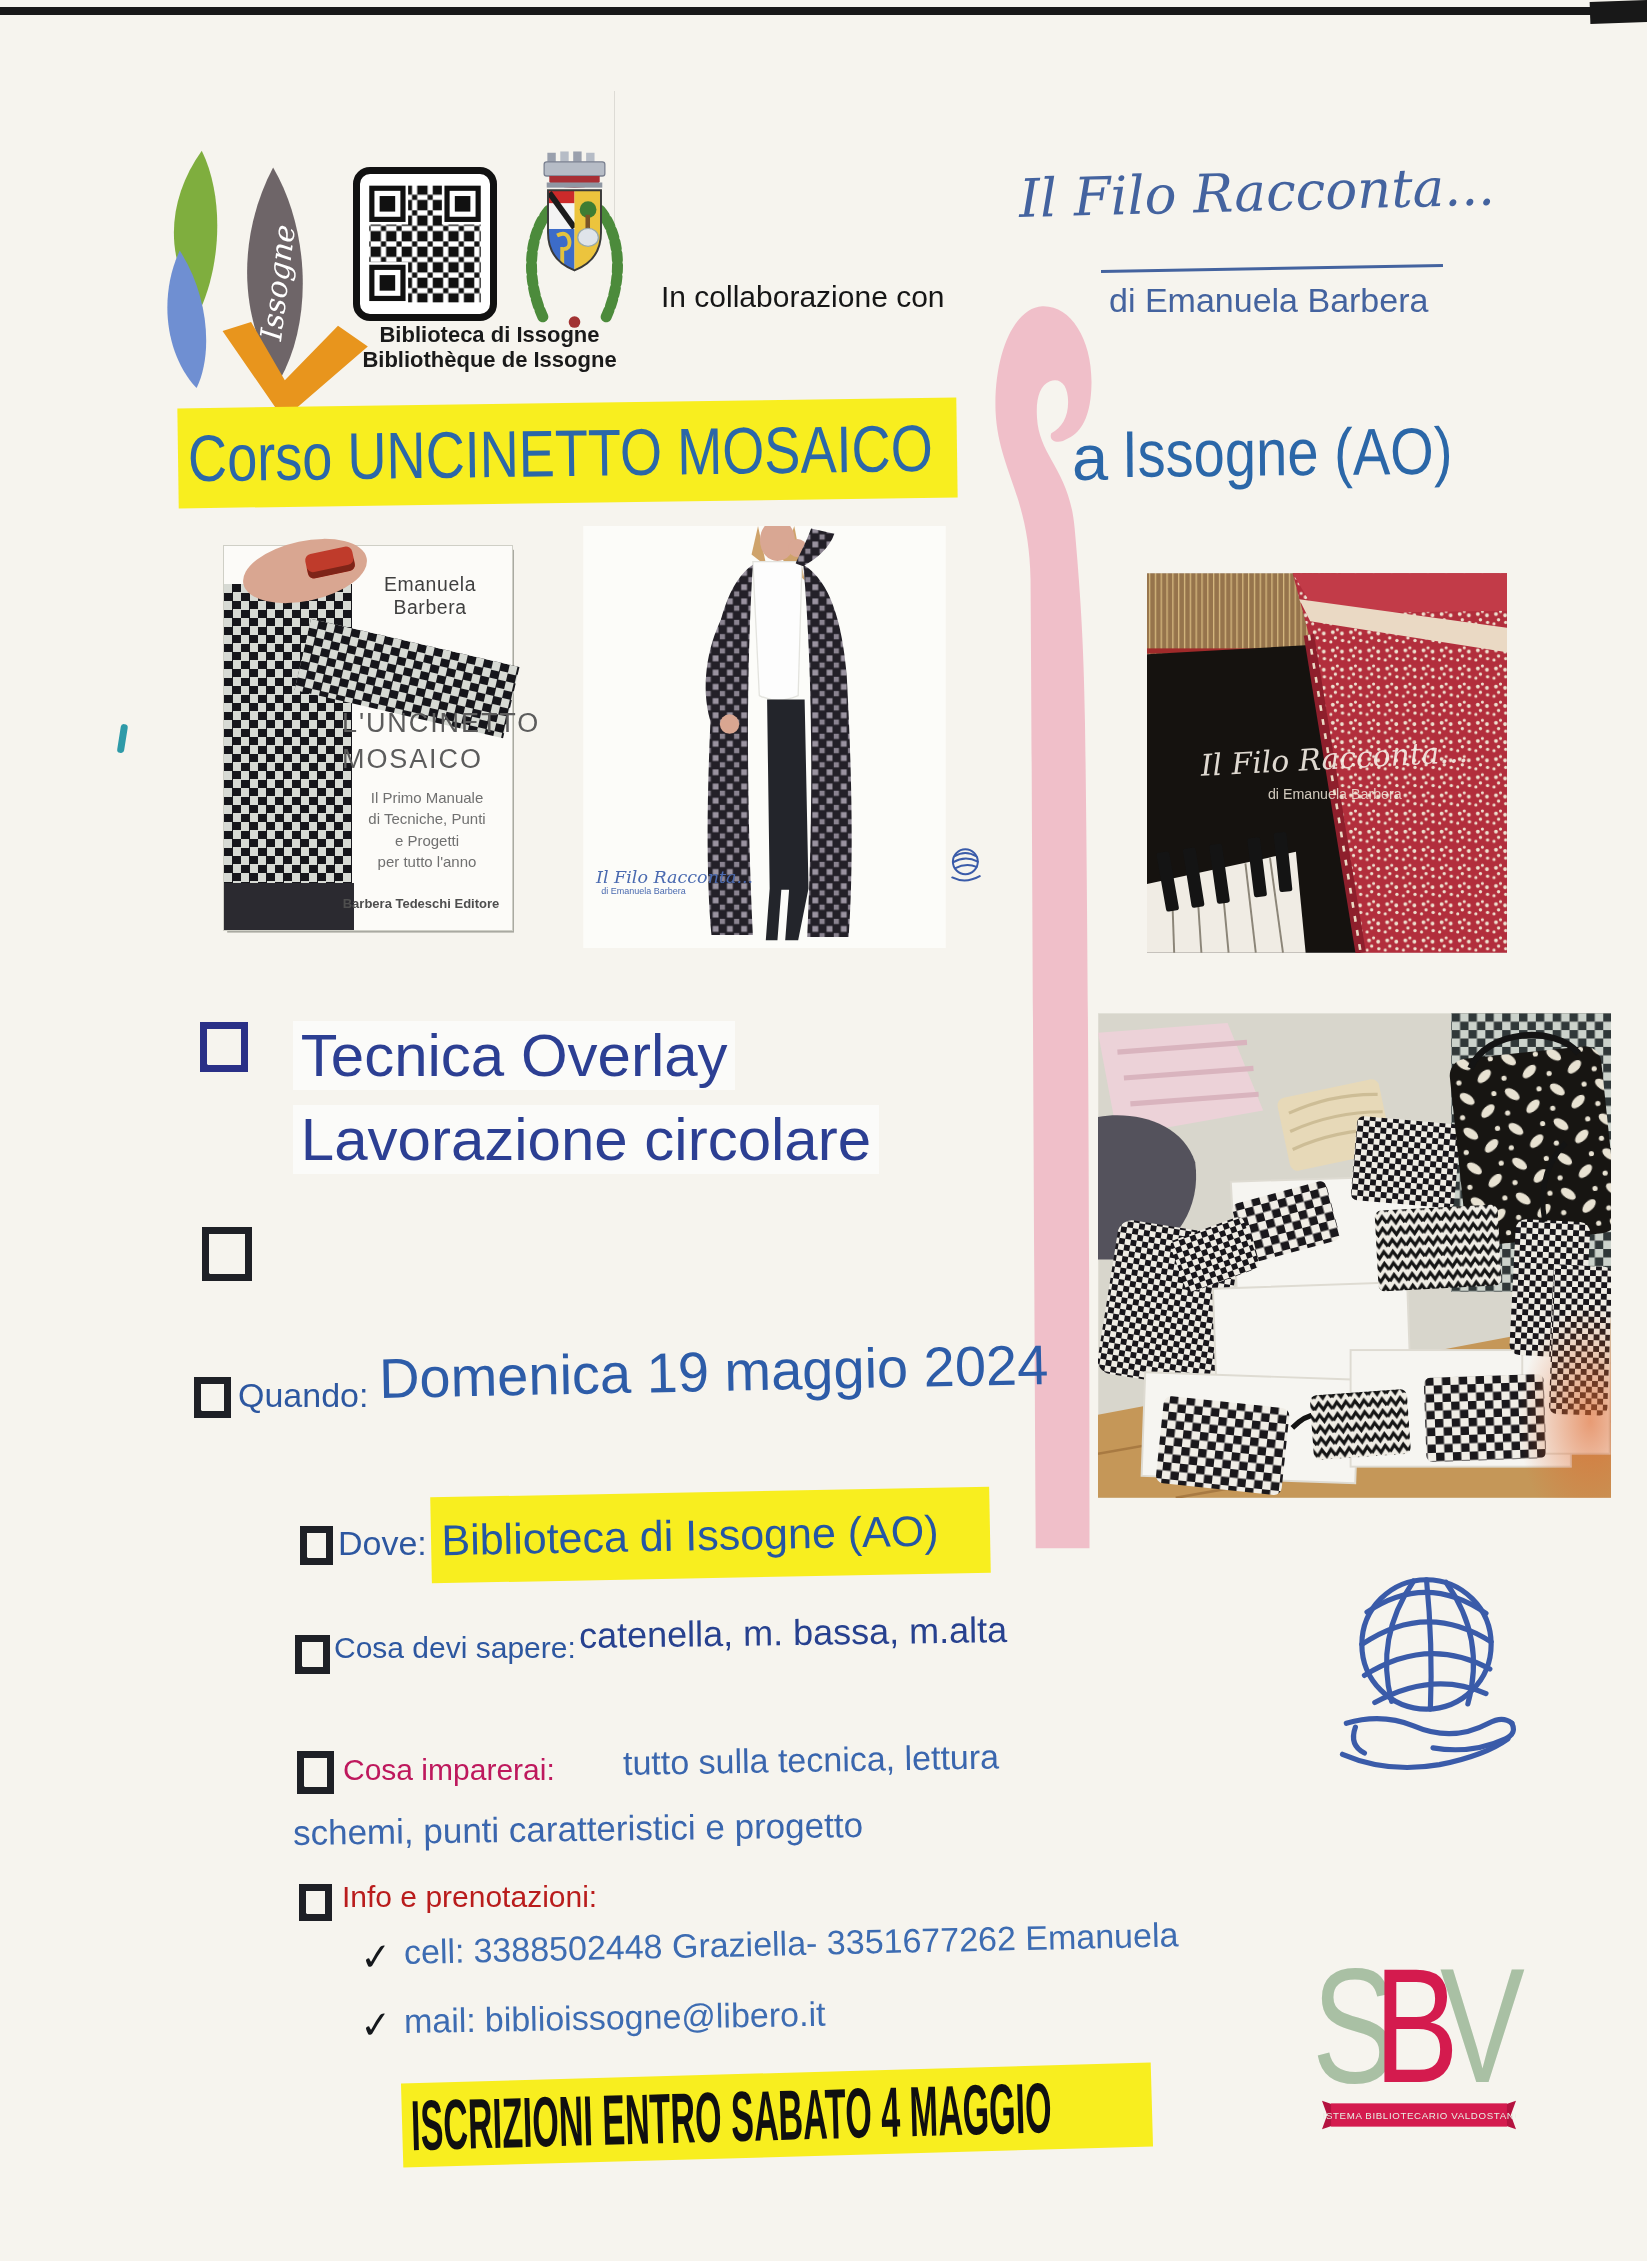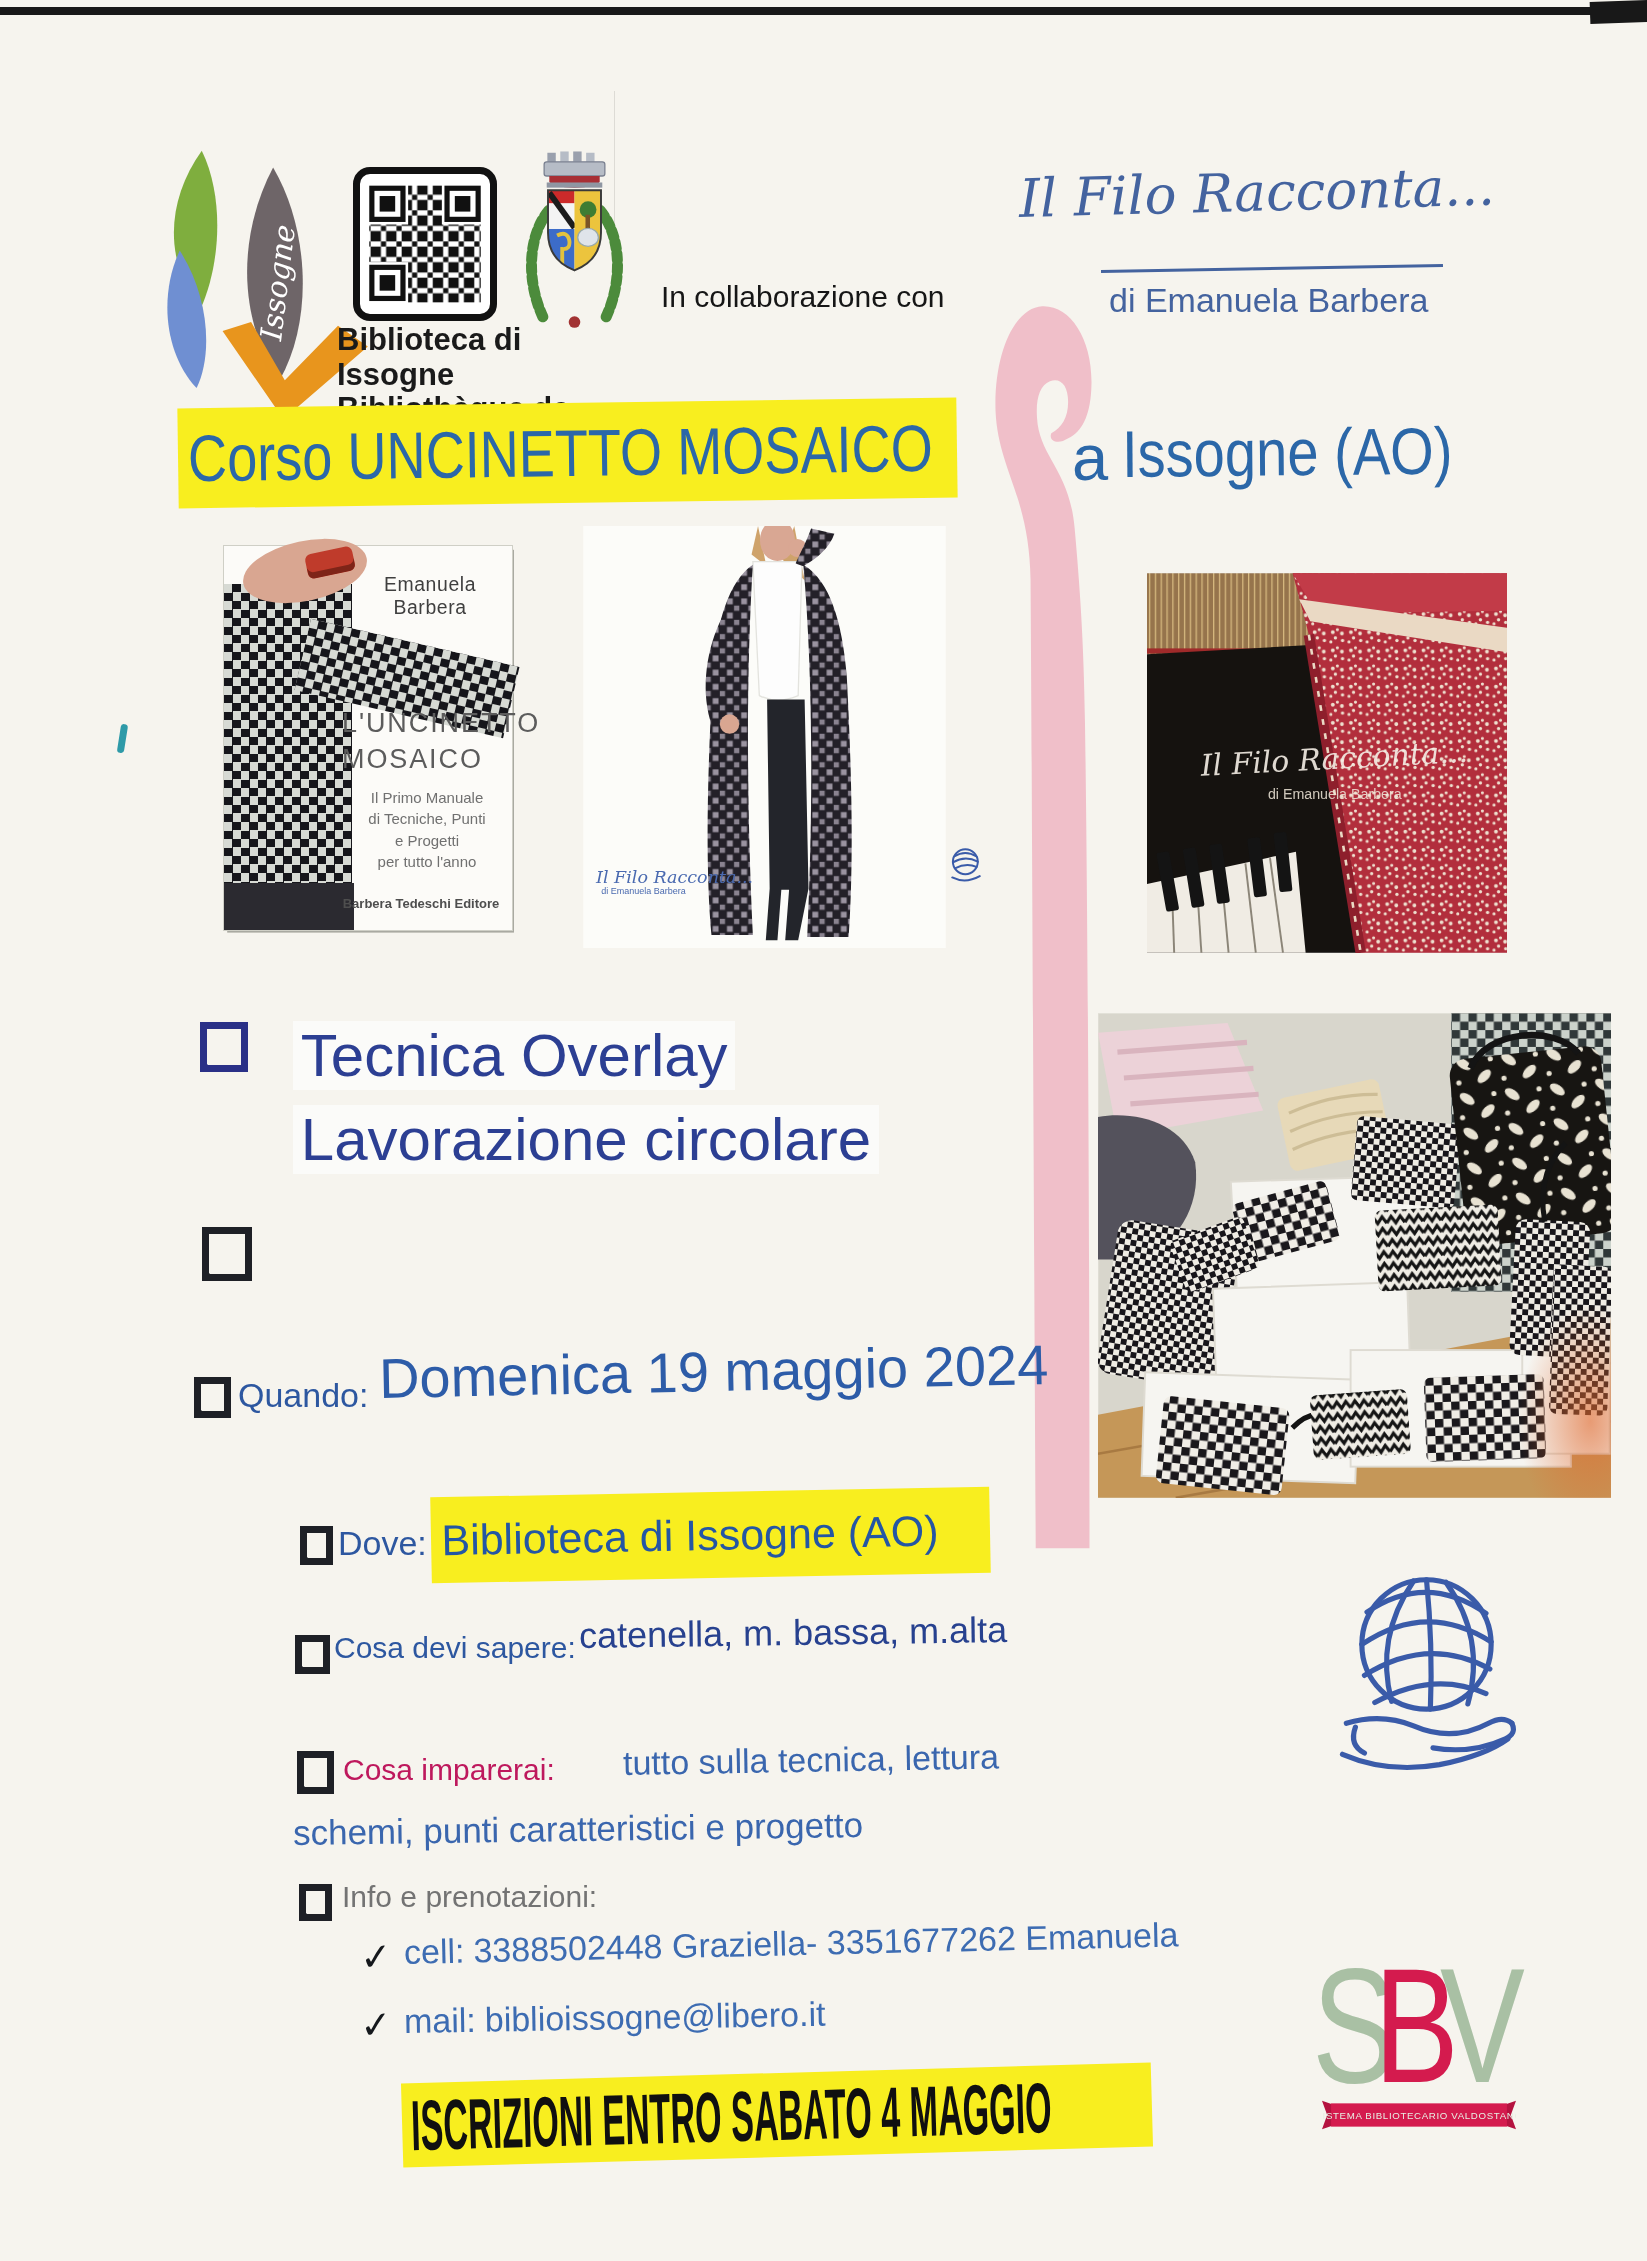--- a/index.html
+++ b/index.html
@@ -7,21 +7,21 @@
         font-family:"Liberation Sans",sans-serif;color:#222;}
   .abs{position:absolute;}
 
   
   .scan-line{left:0;top:7.1px;width:1648px;height:8.4px;background:#181818;}
   .scan-line-end{right:0;top:1.3px;width:58px;height:22px;background:#181818;transform:rotate(-2deg);}
   .crease{left:614px;top:91px;width:1.3px;height:194px;background:rgba(0,0,0,0.10);}
   .teal-mark{left:119px;top:724px;width:6.5px;height:28.5px;background:#2e9aa8;border-radius:3.2px;transform:rotate(9deg);}
 
   
-  .caption{left:337px;top:323px;width:305px;text-align:left;font-size:31px;font-weight:700;
+  .caption{left:337px;top:323px;width:305px;text-align:center;font-size:22px;font-weight:700;
            color:#1a1a1a;line-height:1.12;letter-spacing:0px;}
   .collab{left:661px;top:280px;font-size:30px;color:#161616;}
   .brand{left:1019px;top:161px;width:531px;font-family:"DejaVu Serif",serif;font-style:italic;
          font-size:53px;color:#44639f;transform:rotate(-1.5deg);white-space:nowrap;}
   .brand-underline{left:1101px;top:267px;width:342px;height:2.6px;background:#44639f;transform:rotate(-1deg);}
   .brand-sub{left:1109px;top:281px;font-size:34px;color:#44639f;}
 
   
   .title-hl{left:178px;top:403px;width:779px;height:100px;background:#f8ee1f;transform:rotate(-0.8deg);
             display:flex;align-items:center;}
@@ -82,21 +82,21 @@
   .when-val{left:379px;top:1346px;font-size:56px;color:#2d5ca8;transform:rotate(-1.2deg);transform-origin:0 50%;white-space:nowrap;}
   .where{left:338px;top:1524px;font-size:34px;color:#2d57a0;}
   .where-hl{left:431px;top:1492px;width:559px;height:86px;background:#f8ee1f;transform:rotate(-1.1deg);
             display:flex;align-items:center;}
   .where-val{margin-left:10.4px;font-size:43px;color:#2456a4;white-space:nowrap;}
   .know{left:334px;top:1631px;font-size:30px;color:#2d57a0;}
   .know-val{left:579px;top:1615px;font-size:36px;color:#27418f;transform:rotate(-0.8deg);transform-origin:0 50%;white-space:nowrap;}
   .learn{left:343px;top:1753px;font-size:30px;color:#be185d;}
   .learn-v1{left:623px;top:1744px;font-size:34px;color:#3a66ae;transform:rotate(-1deg);transform-origin:0 50%;white-space:nowrap;}
   .learn-v2{left:293px;top:1813px;font-size:35px;color:#3a66ae;transform:rotate(-0.8deg);transform-origin:0 50%;white-space:nowrap;}
-  .info{left:342px;top:1880px;font-size:30px;color:#737373;}
+  .info{left:342px;top:1880px;font-size:30px;color:#b91c1c;}
   .tick{position:absolute;font-family:"DejaVu Sans",sans-serif;font-weight:700;font-size:38px;color:#15181c;}
   .tick1{left:360px;top:1935px;transform:rotate(-4deg);}
   .tick2{left:360px;top:2003px;transform:rotate(-4deg);}
   .cell-line{left:404px;top:1933px;font-size:34px;color:#3d6cb2;transform:rotate(-1.3deg);transform-origin:0 50%;white-space:nowrap;}
   .mail-line{left:404px;top:2002px;font-size:34px;color:#3d6cb2;transform:rotate(-1deg);transform-origin:0 50%;white-space:nowrap;}
   .clabel{margin-right:9px;}
 
   
   .deadline{left:402px;top:2073px;width:750px;height:84px;background:#f8ee1f;transform:rotate(-1.6deg);
             display:flex;align-items:center;overflow:visible;}

